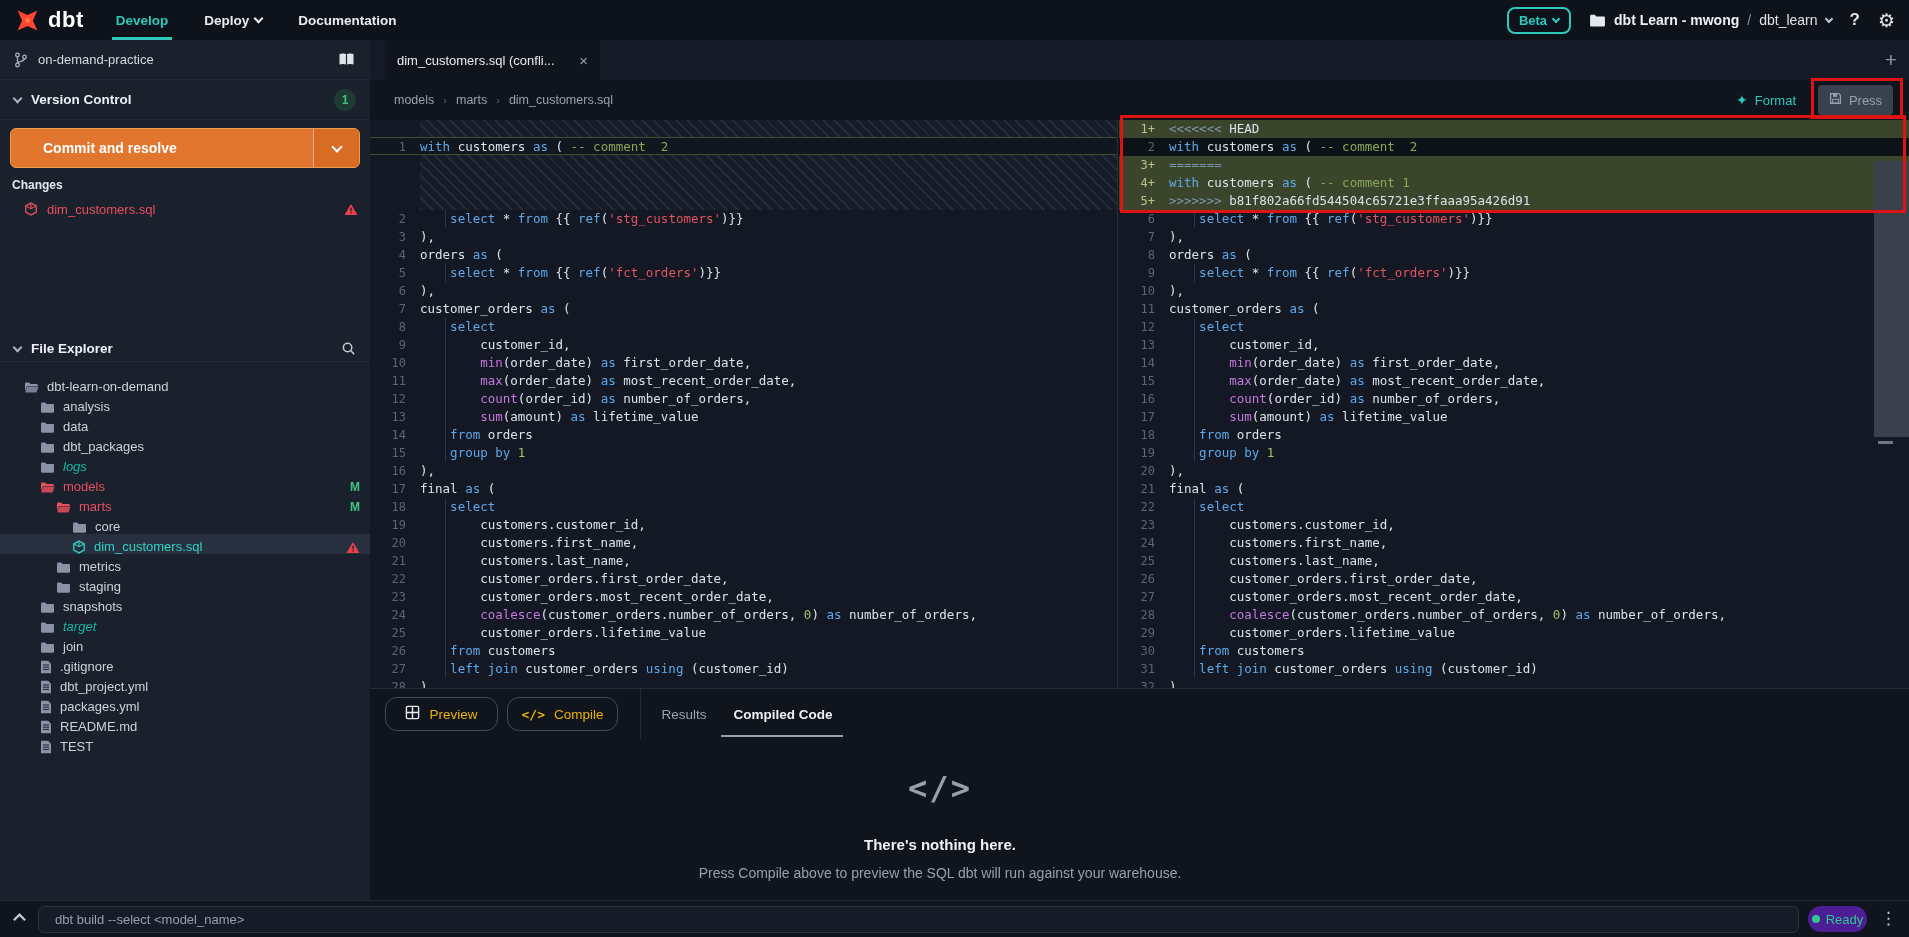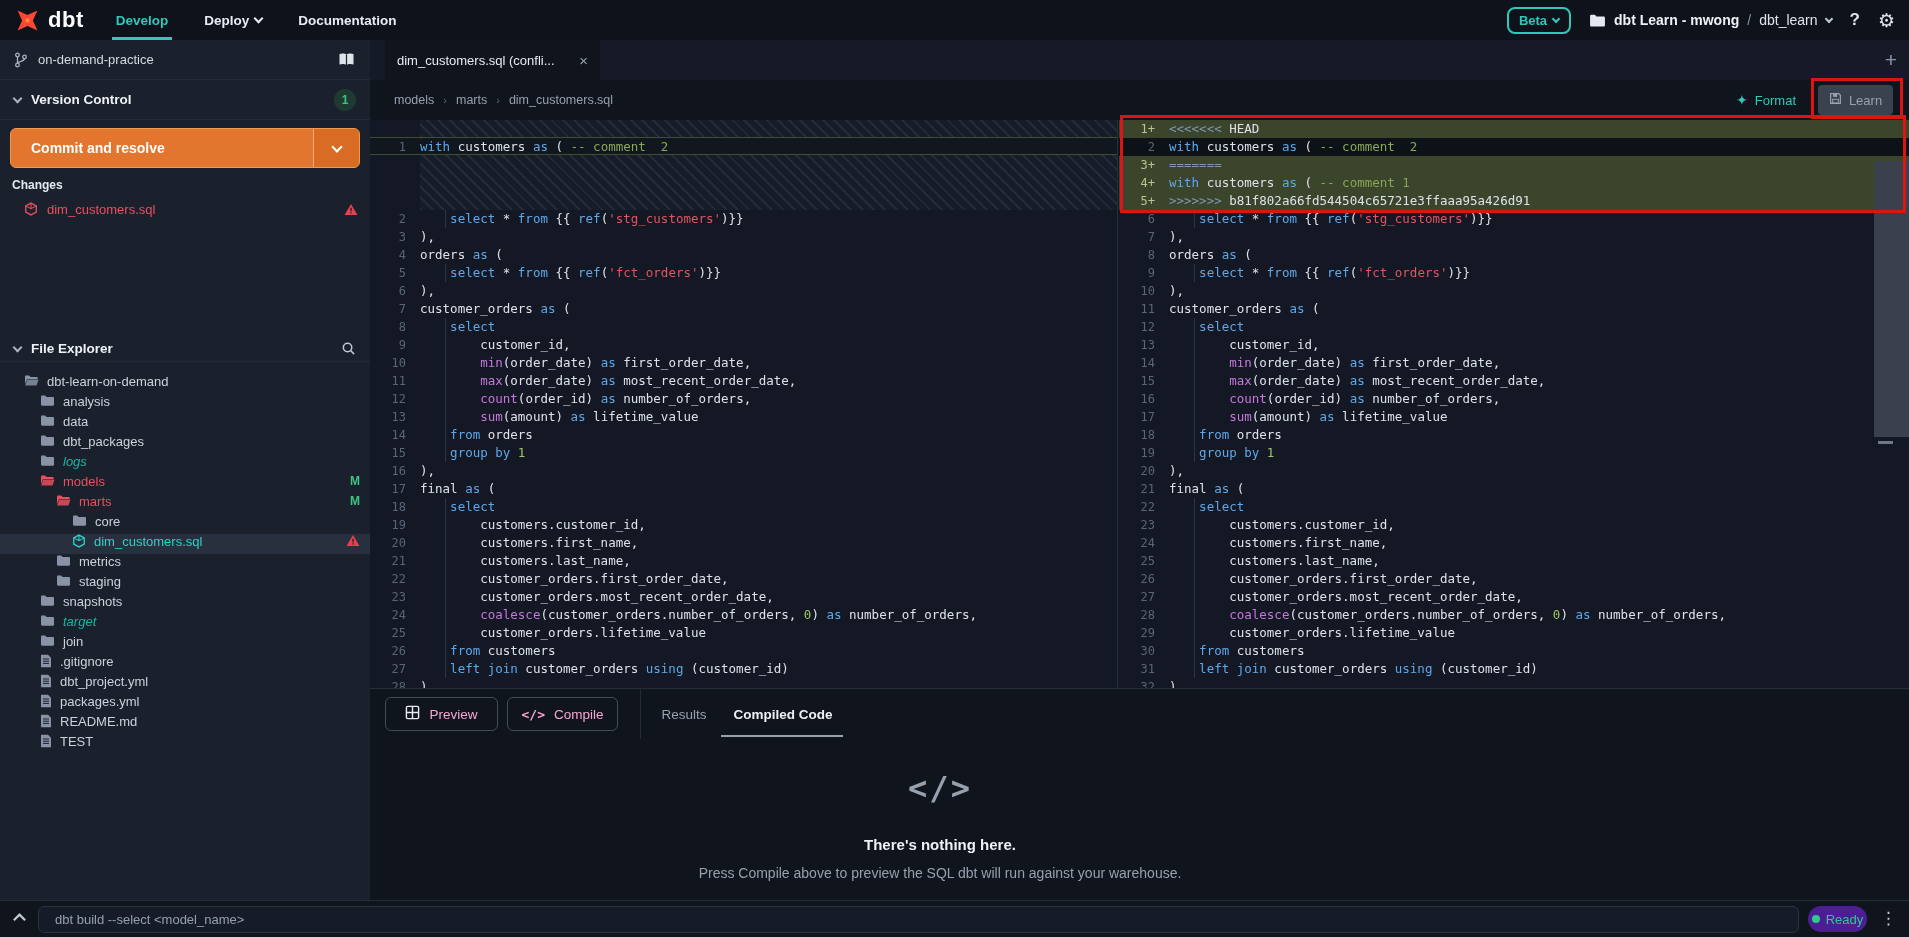--- a/index.html
+++ b/index.html
@@ -25,27 +25,27 @@
   
   .sidebar{position:absolute;left:0;top:40px;width:370px;bottom:37px;background:#1a202c;z-index:10}
   .branch-row{position:absolute;left:0;right:0;top:0;height:40px;border-bottom:1px solid #242b38;display:flex;align-items:center;padding:0 14px;gap:10px;color:#d5dae3}
   .branch-row .spacer{flex:1}
   .sec-head{position:absolute;left:0;right:0;display:flex;align-items:center;padding:0 14px;gap:10px;font-weight:bold;font-size:13.5px;color:#eef1f6;border-bottom:1px solid #242b38}
   .vc-head{top:40px;height:40px}
   .fe-head{top:296px;height:26px}
   .badge-1{margin-left:auto;width:22px;height:22px;border-radius:50%;background:#1d3b31;color:#3fc380;display:flex;align-items:center;justify-content:center;font-size:12px}
   .chev-s{display:inline-block;width:7px;height:7px;border-right:2px solid #aab2c0;border-bottom:2px solid #aab2c0;transform:rotate(45deg);margin-top:-2px}
   .commit-btn{position:absolute;left:10px;right:10px;top:88px;height:40px;background:#e2762e;border:1px solid #ef9a4a;border-radius:6px;display:flex;align-items:stretch;cursor:pointer;overflow:hidden}
-  .commit-main{flex:1;display:flex;align-items:center;padding-left:20px;font-weight:bold;color:#fff;font-size:14px}
+  .commit-main{flex:1;display:flex;align-items:center;padding-left:32px;font-weight:bold;color:#fff;font-size:14px}
   .commit-chev{width:46px;display:flex;align-items:center;justify-content:center;border-left:1px solid rgba(255,255,255,.45);background:#d96c24;color:#fff}
   .changes-label{position:absolute;left:12px;top:138px;font-weight:bold;font-size:12px;color:#e4e8ef}
   .changed-row{position:absolute;left:0;right:0;top:158px;height:22px;display:flex;align-items:center;padding:0 12px 0 24px;gap:9px;color:#e8505e;cursor:pointer}
   .changed-row .wr{margin-left:auto}
   .tree{position:absolute;left:0;right:0;top:334px;bottom:0;overflow:hidden}
-  .trow{height:20px;display:flex;align-items:flex-start;gap:8px;color:#ccd2dc;cursor:pointer;padding-right:10px}
+  .trow{height:20px;display:flex;align-items:flex-end;gap:8px;color:#ccd2dc;cursor:pointer;padding-right:10px}
   .trow.muted{color:#14b8a6;font-style:italic}
   .trow.red{color:#e8505e}
   .trow.sel{background:#28303f;color:#2ed3c4}
   .trow .lbl{white-space:nowrap}
   .trow .right{margin-left:auto}
   .mbadge{color:#3fc380;font-weight:bold;font-size:12px}
   .ticon{display:flex;align-items:center;color:#8a93a5;flex:none}
   .trow.red .ticon{color:#e8505e}
   .trow.sel .ticon{color:#2ed3c4}
   
@@ -73,21 +73,21 @@
   .row.conflict .gut{color:#b9c48f}
   .row.band{background:#0d1219}
   .row.l1band{background:#11161f;border-top:1px solid rgba(125,145,70,.45);border-bottom:1px solid rgba(125,145,70,.45);height:18px}
   .hatch{margin-left:50px;background-color:#171c29;background-image:repeating-linear-gradient(45deg,rgba(175,188,210,.09) 0 2px,transparent 2px 8px)}
   .kw{color:#5fa8e8}.fn{color:#c678dd}.str{color:#e0555f}.com{color:#8aa757}.num{color:#9fc56a}.pl{color:#dde2ea}.mark{color:#7e95ad}
   .scroll-thumb{position:absolute;right:0;top:41px;width:35px;height:276px;background:#3a414d;z-index:5}
   .scroll-dash{position:absolute;right:16px;top:321px;width:15px;height:3px;background:#6f7888;z-index:5}
   
   .panel{position:absolute;left:0;right:0;top:648px;bottom:0;background:#0f141d;border-top:1px solid #262d3a}
   .panel-bar{position:absolute;left:0;right:0;top:0;height:50px}
-  .pbtn{position:absolute;top:8px;height:34px;border:1px solid #434b59;border-radius:6px;display:flex;align-items:center;justify-content:center;gap:9px;color:#f9a8d4;font-size:13.5px;cursor:pointer}
+  .pbtn{position:absolute;top:8px;height:34px;border:1px solid #434b59;border-radius:12px;display:flex;align-items:center;justify-content:center;gap:9px;color:#eab308;font-size:13.5px;cursor:pointer}
   .pb-preview{left:15px;width:113px}
   .pb-compile{left:137px;width:111px}
   .pdivider{position:absolute;left:270px;top:0;height:50px;border-left:1px solid #232a37}
   .ptab{position:absolute;top:0;height:50px;display:flex;align-items:center;justify-content:center;font-size:13.5px;cursor:pointer}
   .pt-results{left:285px;width:58px;color:#9aa2af}
   .pt-compiled{left:363px;width:100px;color:#eef1f5;font-weight:bold}
   .pt-underline{position:absolute;left:351px;top:46px;width:122px;height:2px;background:#97a0ad}
   .empty{position:absolute;left:0;top:50px;width:1140px;text-align:center}
   .empty-icon{margin-top:30px;font-family:"DejaVu Sans Mono",monospace;font-weight:bold;font-size:32px;color:#97a0ad;letter-spacing:2px}
   .empty-title{margin-top:29px;font-weight:bold;font-size:15px;color:#eef1f5}
@@ -407,21 +407,21 @@
         <div class="format-btn">
           <span style="font-size:14px">✦</span>
           <span>Format</span>
         </div>
         <div class="save-btn">
           <span><svg width="13" height="13" viewBox="0 0 16 16">
                 <path d="M2 2h10l2 2v10H2z" fill="none" stroke="#99a1ae" stroke-width="1.5"></path>
                 <rect x="5" y="2.5" width="5" height="3.5" fill="#99a1ae"></rect>
                 <rect x="4.5" y="9" width="7" height="4.5" fill="none" stroke="#99a1ae" stroke-width="1.2"></rect>
               </svg></span>
-          <span>Learn</span>
+          <span>Press</span>
         </div>
       </div>
     </div>
 
     <div class="editors">
       <div class="ed ed-left" id="edLeft">
           <div class="hatch" style="height: 17px;"></div>
           <div class="row l1band"><span class="gut">1</span><span class="txt"><span class="kw">with</span><span class="pl"> </span><span class="pl">customers</span><span class="pl"> </span><span class="kw">as</span><span class="pl"> ( </span><span class="com">-- comment  2</span></span></div>
           <div class="hatch" style="height: 55px;"></div>
           <div class="row"><span class="gut">2</span><span class="txt ind"><span class="pl">    </span><span class="kw">select</span><span class="pl"> * </span><span class="kw">from</span><span class="pl"> {{ </span><span class="kw">ref</span><span class="pl">(</span><span class="str">'stg_customers'</span><span class="pl">)}}</span></span></div>

